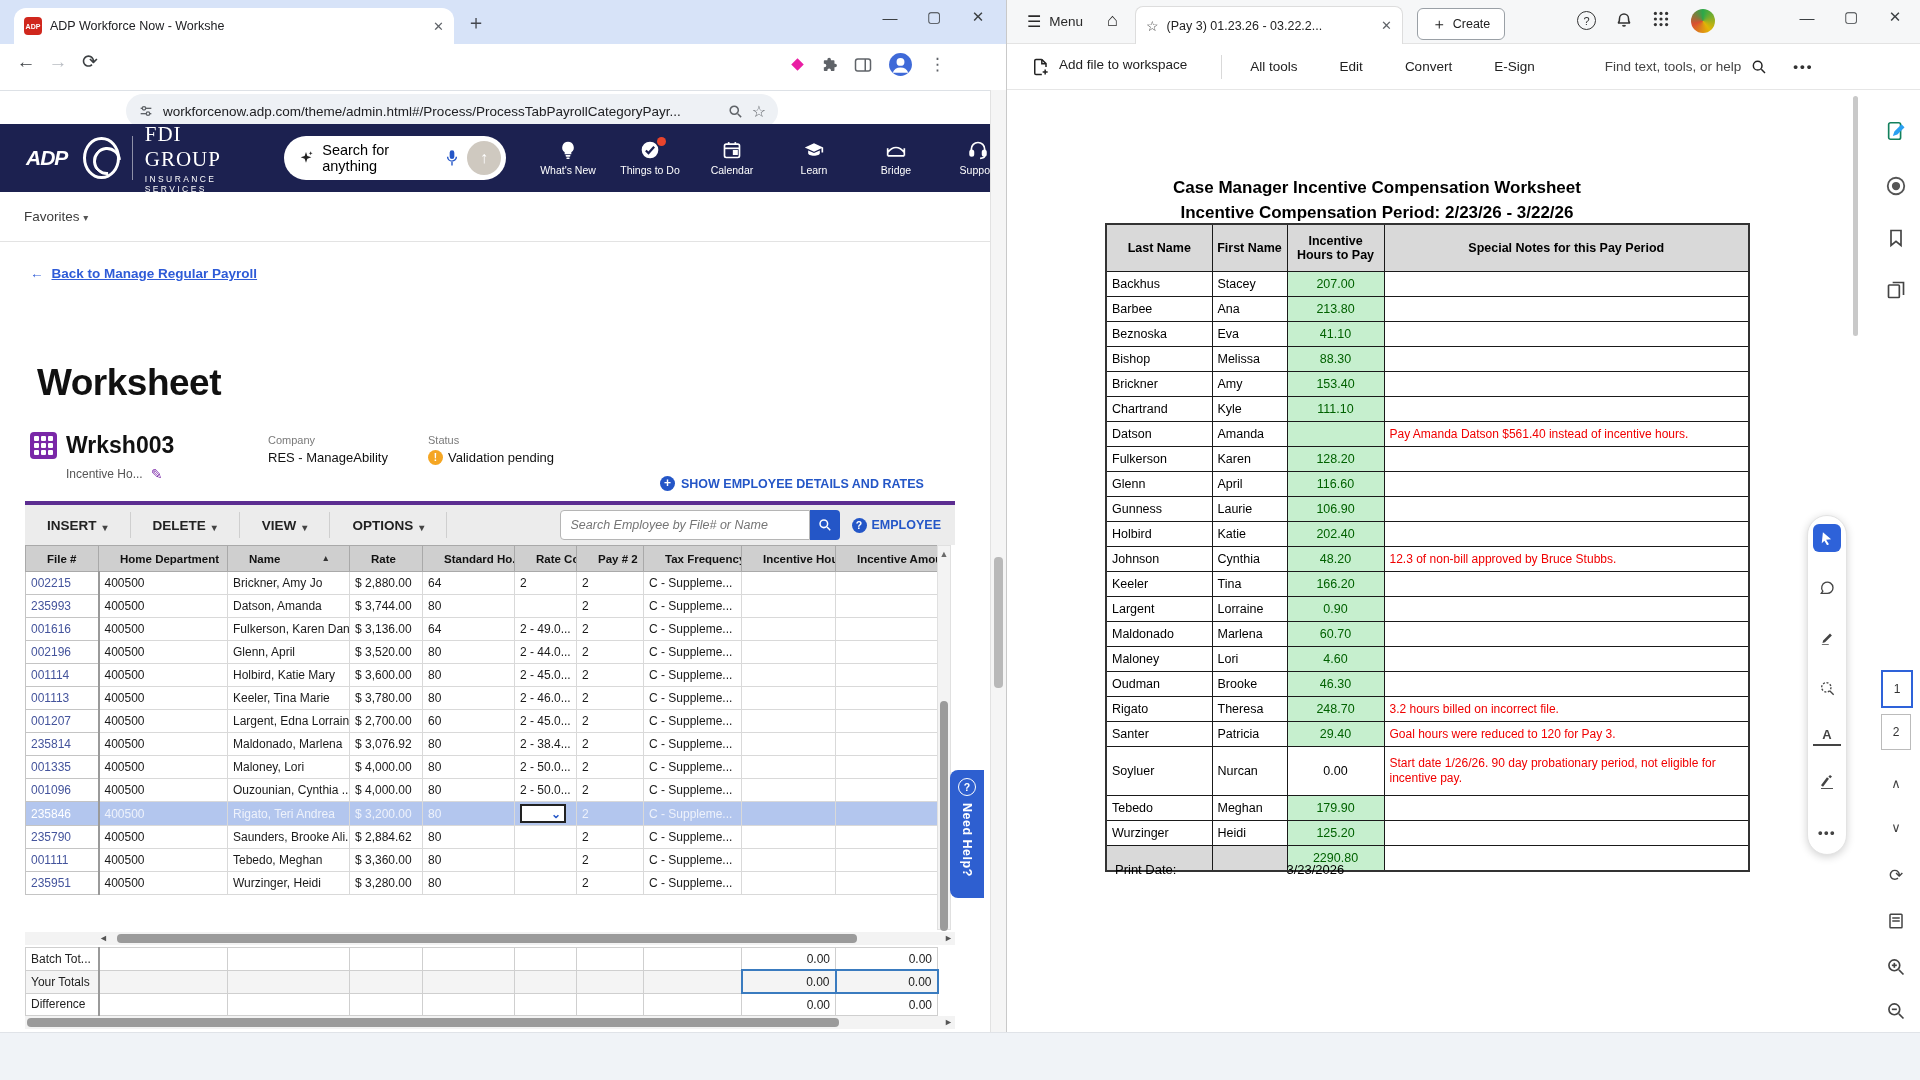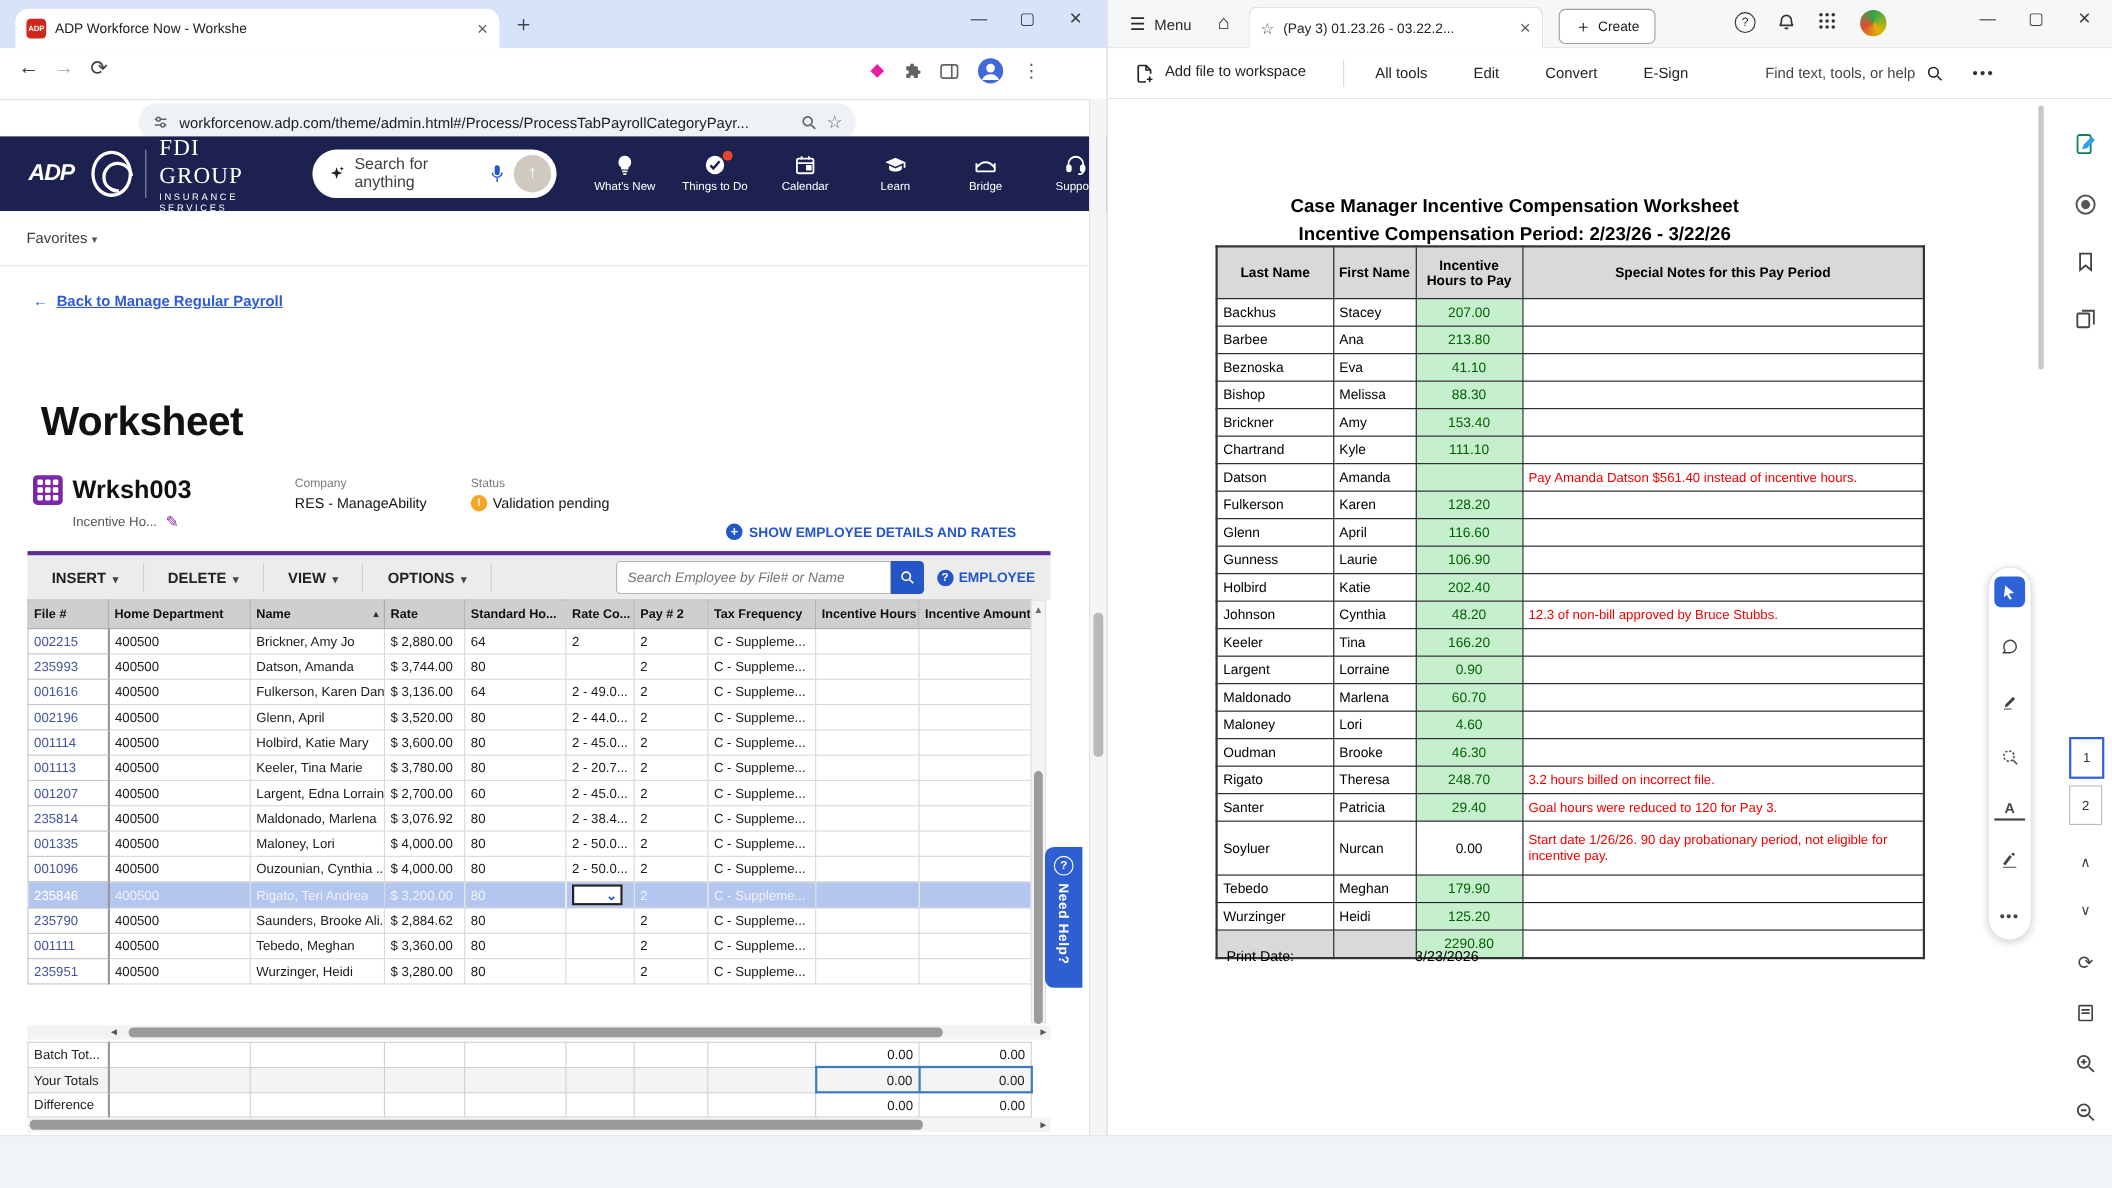--- a/index.html
+++ b/index.html
@@ -36,21 +36,21 @@
   #adp-logo{font-size:21px;font-weight:bold;font-style:italic;color:#fff;margin-left:26px;letter-spacing:-1px;}
   #fdi-circle{width:42px;height:42px;border:3px solid #fff;border-radius:50%;margin-left:16px;position:relative;box-sizing:border-box;}
   #fdi-circle:before{content:"";position:absolute;left:7px;top:7px;width:22px;height:22px;
     border:3px solid #fff;border-right-color:transparent;border-radius:50%;transform:rotate(40deg);}
   #fdi-sep{width:1px;height:44px;background:rgba(255,255,255,.5);margin-left:12px;}
   #fdi-name{margin-left:12px;color:#fff;}
   #fdi-name .t1{font-family:"Liberation Serif",serif;font-size:21px;letter-spacing:1px;}
   #fdi-name .t2{font-size:8.5px;letter-spacing:2.4px;margin-top:2px;}
   #adp-search{width:258px;height:44px;background:#fff;border-radius:22px;margin-left:22px;
     display:flex;align-items:center;padding:0 5px 0 14px;box-sizing:border-box;gap:8px;}
-  #adp-search .ph{flex:1;font-size:14.5px;color:#404040;}
+  #adp-search .ph{flex:1;font-size:14.5px;color:#000000;}
   #adp-send{width:34px;height:34px;border-radius:50%;background:#cfc9c0;color:#fff;font-size:16px;
     display:flex;align-items:center;justify-content:center;}
   #adp-nav{display:flex;margin-left:34px;gap:26px;}
   .adpnav{display:flex;flex-direction:column;align-items:center;gap:4px;position:relative;width:56px;}
   .adpnav .lbl{color:#fff;font-size:10.5px;white-space:nowrap;}
   .adpnav .dot{position:absolute;top:-3px;right:12px;width:9px;height:9px;border-radius:50%;background:#e8442c;}
   
   #fav-row{left:0;top:192px;width:1006px;height:50px;background:#fff;border-bottom:1px solid #e3e3e3;
     display:flex;align-items:center;padding-left:24px;box-sizing:border-box;}
   #fav-row span{font-size:13.5px;color:#3c3c3c;}
@@ -81,21 +81,21 @@
   #emp-search{margin-left:auto;display:flex;align-items:center;}
   #emp-search input{width:228px;height:28px;border:1px solid #b5b5b5;border-radius:4px 0 0 4px;padding:0 10px;
     font-size:12.5px;font-style:italic;color:#666;background:#fff;outline:none;font-family:"Liberation Sans",sans-serif;}
   #emp-search-btn{width:30px;height:30px;background:#2456c7;border-radius:0 4px 4px 0;display:flex;align-items:center;justify-content:center;}
   #hotkeys{display:flex;align-items:center;gap:5px;margin:0 14px 0 12px;font-size:12.5px;font-weight:bold;color:#2456c7;}
   .q-circle{width:15px;height:15px;border-radius:50%;background:#2456c7;color:#fff;font-size:10.5px;font-weight:bold;
     display:flex;align-items:center;justify-content:center;}
   
   table{border-collapse:collapse;table-layout:fixed;}
   #grid-tbl{left:25px;top:545px;width:912px;}
-  #grid-tbl th{background:#cfcfcf;border:1px solid #a9a9a9;font-size:11.5px;text-align:left;padding:4px 5px;height:17px;
+  #grid-tbl th{background:#cfcfcf;border:1px solid #a9a9a9;font-size:11.5px;text-align:left;padding:4px 21px;height:17px;
     white-space:nowrap;overflow:hidden;color:#111;}
   #grid-tbl td{border:1px solid #d9d9d9;font-size:12px;padding:2px 5px;height:18px;white-space:nowrap;overflow:hidden;background:#fff;}
   #grid-tbl td.filec{color:#44549c;border:1px solid #c4c4c4;border-right:2px solid #9a9a9a;}
   #grid-tbl tr.sel td{background:#b3c6ee;color:#eef2fb;margin-top:46px;}
   #grid-tbl tr.sel td.filec{color:#fff;}
   .sort{float:right;font-size:9px;color:#333;}
   .combo{width:46px;height:19px;background:#fff;border:2px solid #222;display:flex;align-items:center;justify-content:flex-end;
     padding-right:3px;box-sizing:border-box;}
   .combo span{color:#2456c7;font-weight:bold;font-size:12px;line-height:10px;}
   .sb-thumb{background:#9b9b9b;border-radius:4px;}
@@ -551,21 +551,21 @@
     <td>C - Suppleme...</td>
     <td></td>
     <td></td>
           </tr>
           <tr class="">
     <td class="filec">001113</td>
     <td>400500</td>
     <td>Keeler, Tina Marie</td>
     <td>$ 3,780.00</td>
     <td>80</td>
-    <td>2 - 20.7...</td>
+    <td>2 - 46.0...</td>
     <td>2</td>
     <td>C - Suppleme...</td>
     <td></td>
     <td></td>
           </tr>
           <tr class="">
     <td class="filec">001207</td>
     <td>400500</td>
     <td>Largent, Edna Lorraine</td>
     <td>$ 2,700.00</td>

